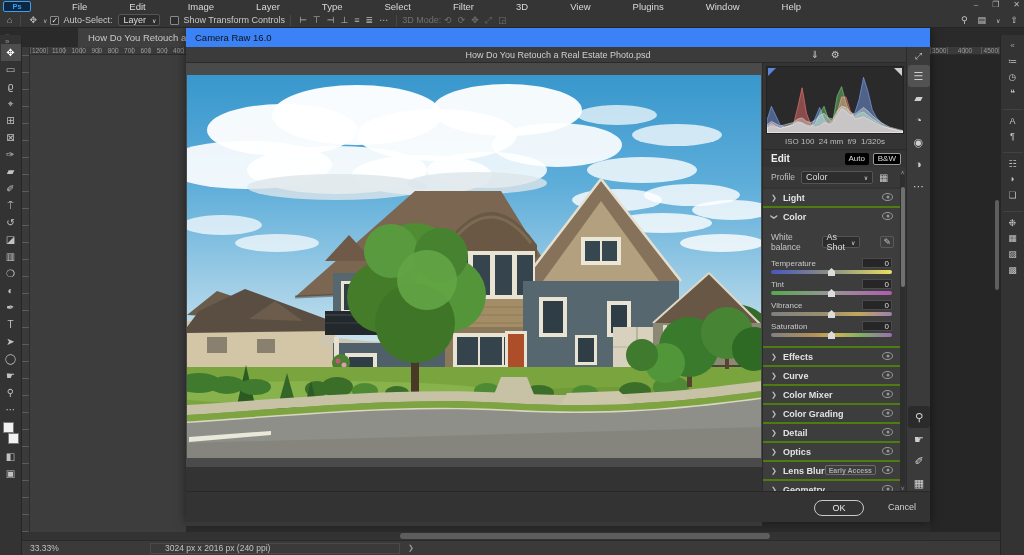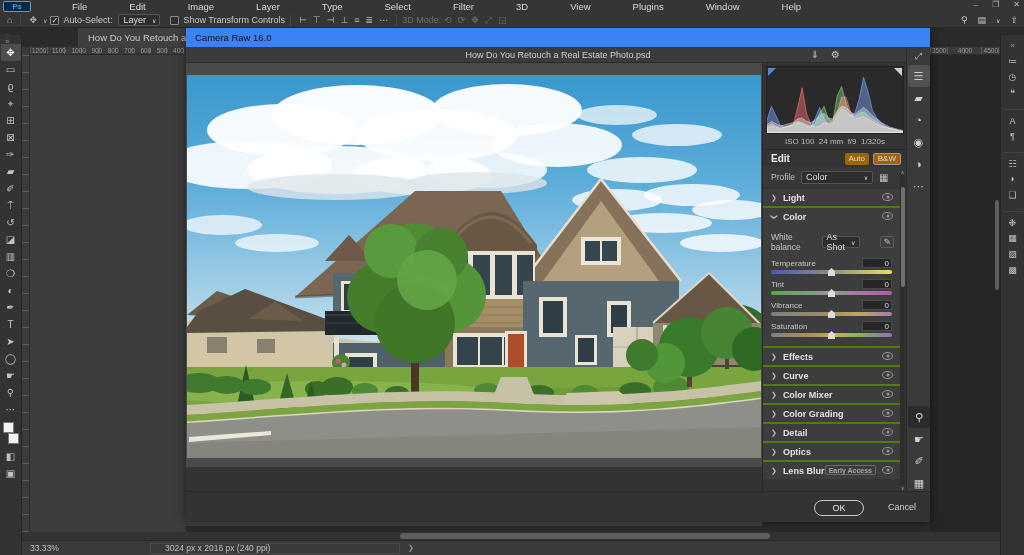--- a/index.html
+++ b/index.html
@@ -75,21 +75,21 @@
 
   
   .acr-panel{position:absolute;left:576px;top:35px;width:144px;height:428px;background:#343434;border-left:1px solid #2a2a2a;}
   .hist-box{position:absolute;left:3px;top:3px;width:138px;height:68px;background:#2a2a2a;border:1px solid #222;}
   .clip-tri{position:absolute;width:8px;height:8px;}
   .clip-tri.left{left:1px;top:1px;background:#5a86d8;clip-path:polygon(0 0,100% 0,0 100%);}
   .clip-tri.right{right:1px;top:1px;background:#cfcfcf;clip-path:polygon(0 0,100% 0,100% 100%);}
   .exif{position:absolute;left:0;top:74px;width:144px;display:flex;justify-content:space-between;padding:0 22px;font-size:8px;color:#bdbdbd;}
   .edit-row{position:absolute;left:0;top:86px;width:144px;height:18px;border-top:1px solid #2a2a2a;display:flex;align-items:center;}
   .edit-title{font-size:10px;font-weight:bold;color:#eee;margin-left:8px;}
-  .mini-btn{height:12px;font-size:8px;color:#ddd;display:flex;align-items:center;justify-content:center;padding:0 4px;border-radius:2px;background:#a16207;}
+  .mini-btn{height:12px;font-size:8px;color:#ddd;display:flex;align-items:center;justify-content:center;padding:0 4px;border-radius:2px;background:#000000;}
   .mini-btn.outlined{border:1px solid #9a9a9a;}
   .profile-row{position:absolute;left:0;top:104px;width:144px;height:20px;background:#383838;display:flex;align-items:center;font-size:8.5px;color:#c0c0c0;}
   .scrollbar{position:absolute;right:1px;top:104px;width:5px;height:324px;background:#2e2e2e;}
   .scroll-thumb{position:absolute;left:0.5px;top:12px;width:4px;height:100px;background:#707070;border-radius:2px;}
   .scroll-arrow{position:absolute;right:1px;width:5px;font-size:5px;color:#9a9a9a;text-align:center;line-height:6px;}
 
   .sections{position:absolute;left:0;top:126px;width:137px;display:flex;flex-direction:column;gap:2px;background:#4d7c0f;}
   .section-h{height:17px;background:#3d3d3d;display:flex;align-items:center;font-size:9px;font-weight:bold;color:#e2e2e2;position:relative;}
   .section-h .chev{font-size:7px;color:#bdbdbd;margin:0 6px 0 8px;}
   .chev.open{display:inline-block;transform:rotate(90deg);}
@@ -697,20 +697,26 @@
               <span>Optics</span>
 
               <span class="eye"></span>
             </div>
             <div class="section-h">
               <span class="chev">❯</span>
               <span>Lens Blur</span>
               <span class="badge">Early Access</span>
               <span class="eye"></span>
             </div>
+            <div class="section-h">
+              <span class="chev">❯</span>
+              <span>Geometry</span>
+
+              <span class="eye"></span>
+            </div>
           </div>
       </div>
 
       <div class="scroll-arrow" style="top:106px">∧</div>
       <div class="scrollbar" style="top:112px;height:310px">
         <div class="scroll-thumb"></div>
       </div>
       <div class="scroll-arrow" style="top:422px">∨</div>
     </div>
 

